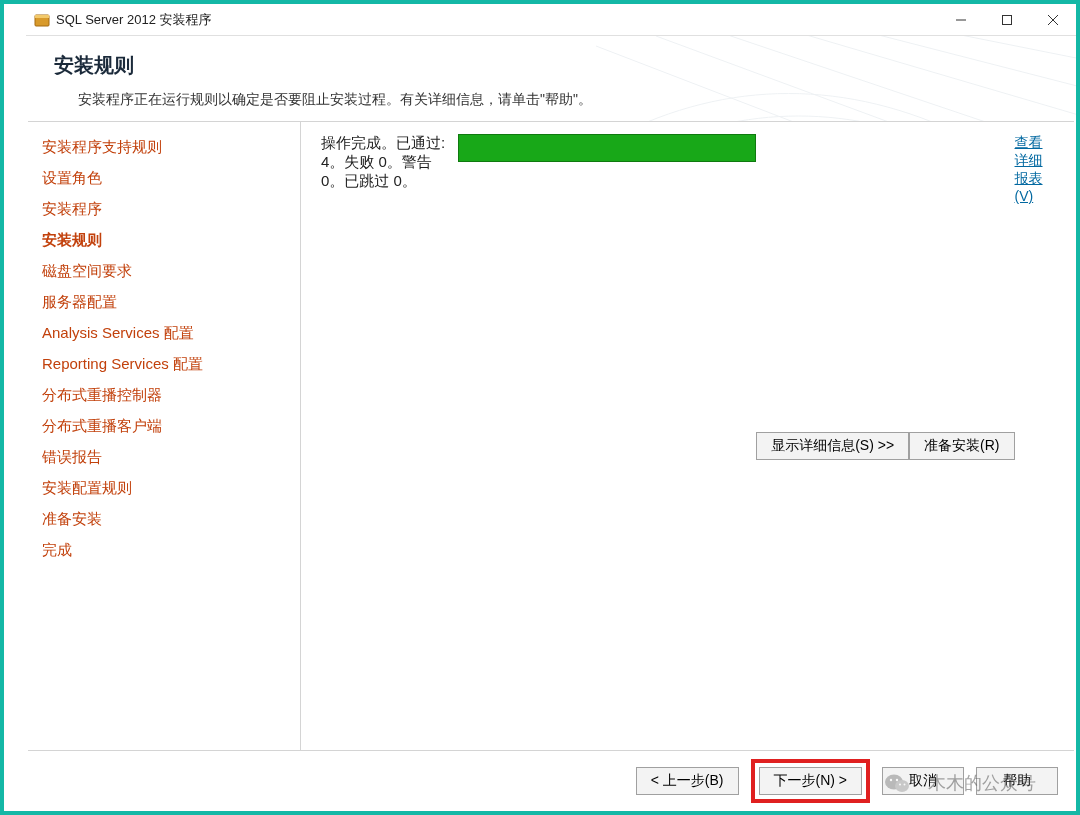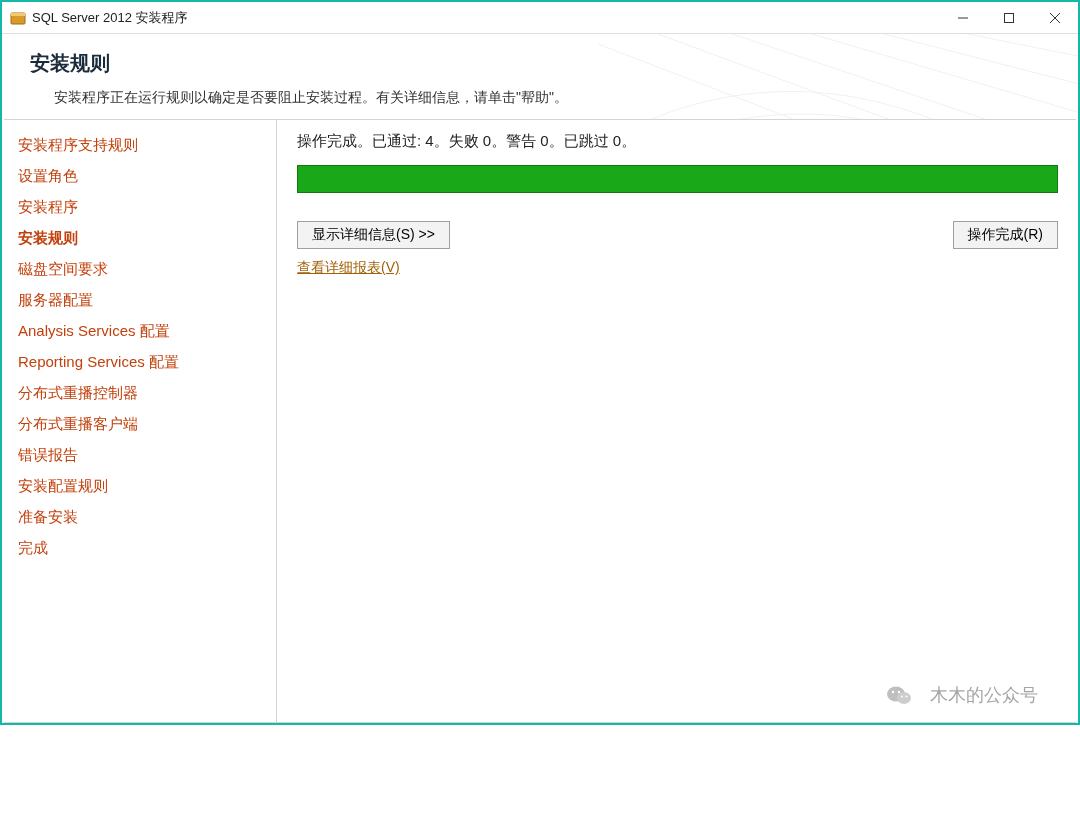--- a/index.html
+++ b/index.html
@@ -5,26 +5,27 @@
   * { box-sizing: border-box; }
   html, body {
     margin: 0; padding: 0;
     font-family: "Microsoft YaHei", "Segoe UI", Tahoma, sans-serif;
     font-size: 14px;
     background: #fff;
     color: #222;
   }
   .window {
     width: 1080px;
-    height: 725px;
-    border: 2px solid #14b8a6;
+    height: 815px;
+    border: 4px solid #14b8a6;
     display: flex;
     flex-direction: column;
     position: relative;
     background: #fff;
+    padding-left: 22px;
   }
   
   .titlebar {
     height: 32px;
     display: flex;
     align-items: center;
     padding-left: 8px;
     border-bottom: 1px solid #e0e0e0;
     font-size: 13px;
   }
@@ -95,51 +96,51 @@
     cursor: default;
   }
   .sidebar .step.active {
     font-weight: 700;
   }
 
   .main {
     flex: 1;
     padding: 12px 20px 10px 20px;
     display: flex;
-    flex-direction: column;
+    flex-direction: row;
   }
   .status-text {
     font-size: 15px;
     margin-bottom: 14px;
     color: #222;
   }
   .progress {
     height: 28px;
     width: 100%;
     background: #18a818;
     border: 1px solid #0f7a0f;
   }
   .btn-row1 {
     display: flex;
     margin-top: 28px;
     margin-bottom: 10px;
-    align-items: flex-start;
+    align-items: center;
   }
   .btn {
     border: 1px solid #a0a0a0;
     background: #f3f3f3;
     padding: 4px 14px;
     font-size: 14px;
     font-family: inherit;
     cursor: default;
     white-space: nowrap;
   }
   .spacer-flex { flex: 1; }
   .link {
-    color: #a16207;
+    color: #0369a1;
     text-decoration: underline;
     cursor: pointer;
     font-size: 14px;
   }
 
   
   .footer-sep {
     height: 1px;
     background: #d4d4d4;
     margin: 0 2px;
@@ -243,30 +244,38 @@
         <div class="step">完成</div>
       </div>
 
     <div class="main">
       <div class="status-text">操作完成。已通过: 4。失败 0。警告 0。已跳过 0。</div>
       <div class="progress"></div>
 
       <div class="btn-row1">
         <button class="btn">显示详细信息(S) &gt;&gt;</button>
         <span class="spacer-flex"></span>
-        <button class="btn">操作完成(R)</button>
+        <button class="btn">准备安装(R)</button>
       </div>
 
       <div>
         <a class="link">查看详细报表(V)</a>
       </div>
     </div>
   </div>
 
   <div class="footer-sep"></div>
+  <div class="footer">
+    <button class="btn">&lt; 上一步(B)</button>
+    <span class="highlight-box">
+      <button class="btn">下一步(N) &gt;</button>
+    </span>
+    <button class="btn">取消</button>
+    <button class="btn">帮助</button>
+  </div>
 
   <div class="watermark">
     <svg width="26" height="22" viewBox="0 0 26 22">
       <ellipse cx="10" cy="10" rx="9" ry="7.5" fill="#8b8b8b"></ellipse>
       <ellipse cx="18" cy="14" rx="7" ry="6" fill="#a5a5a5"></ellipse>
       <circle cx="7" cy="8" r="1.2" fill="#fff"></circle>
       <circle cx="13" cy="8" r="1.2" fill="#fff"></circle>
       <circle cx="16" cy="12.5" r="1" fill="#fff"></circle>
       <circle cx="20.5" cy="12.5" r="1" fill="#fff"></circle>
     </svg>

